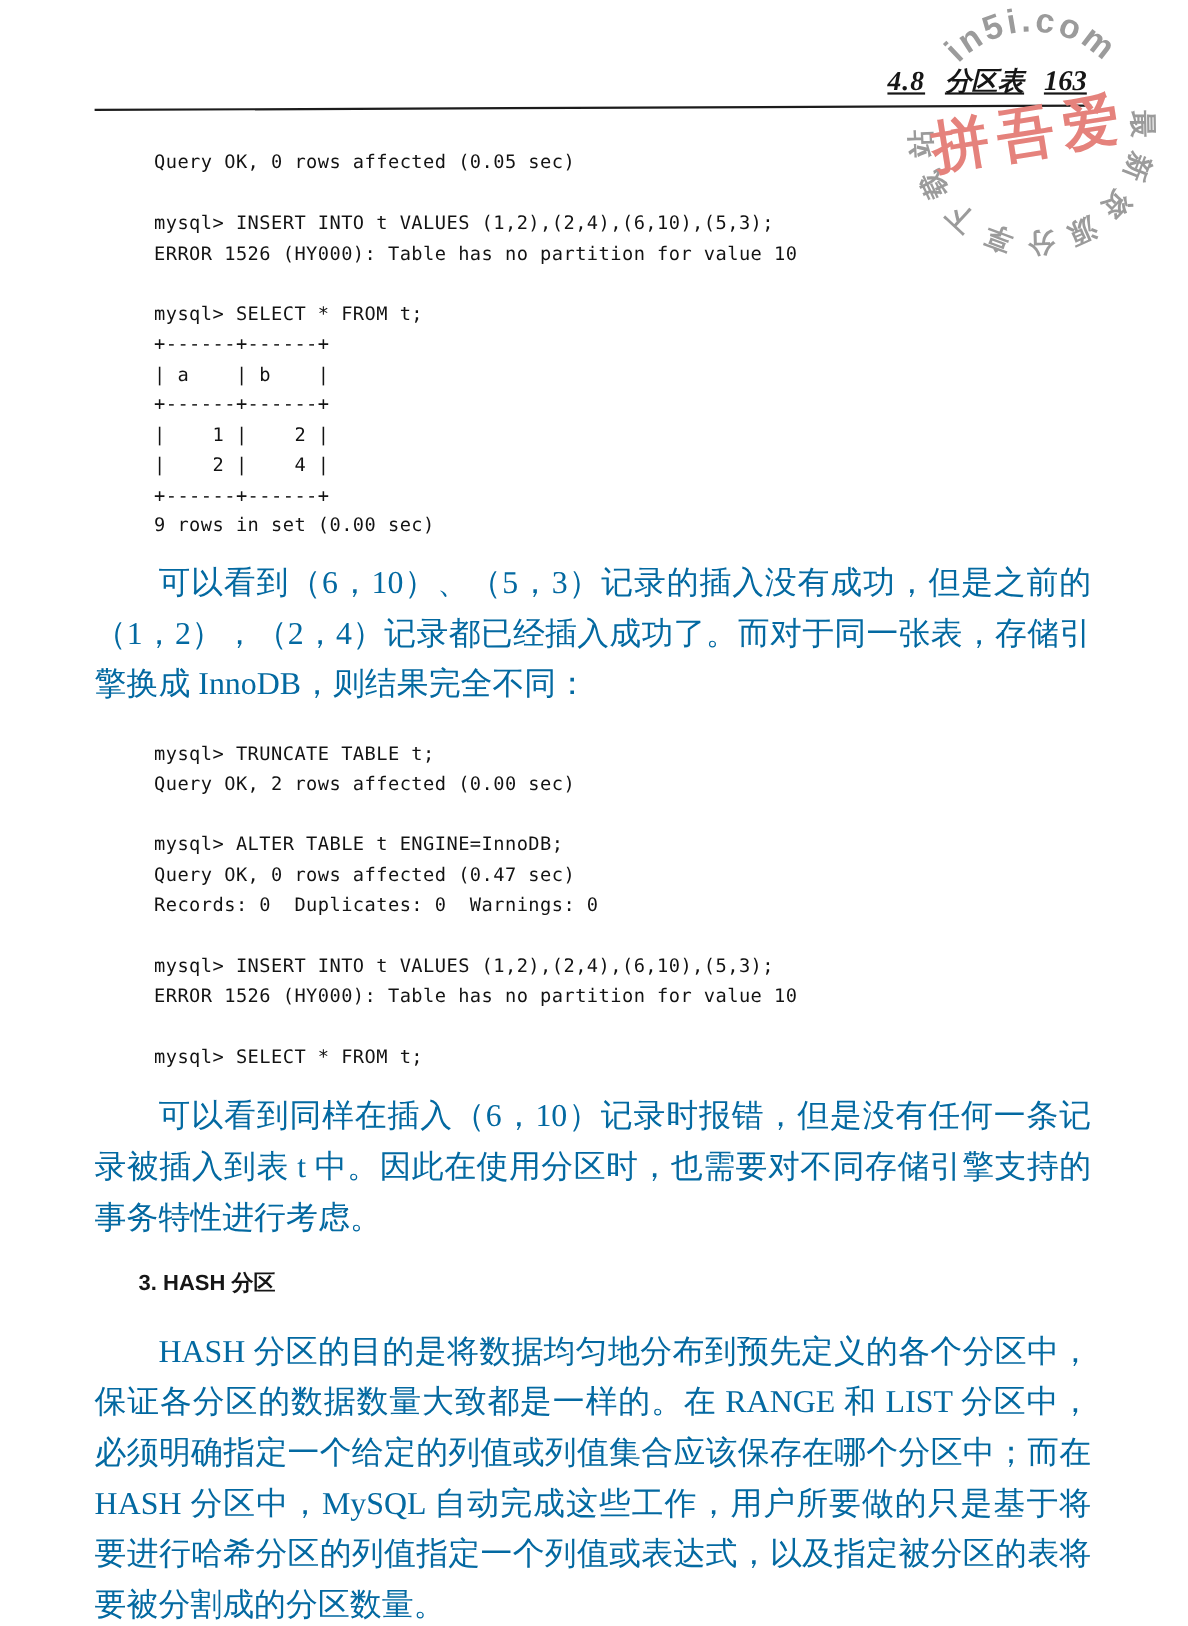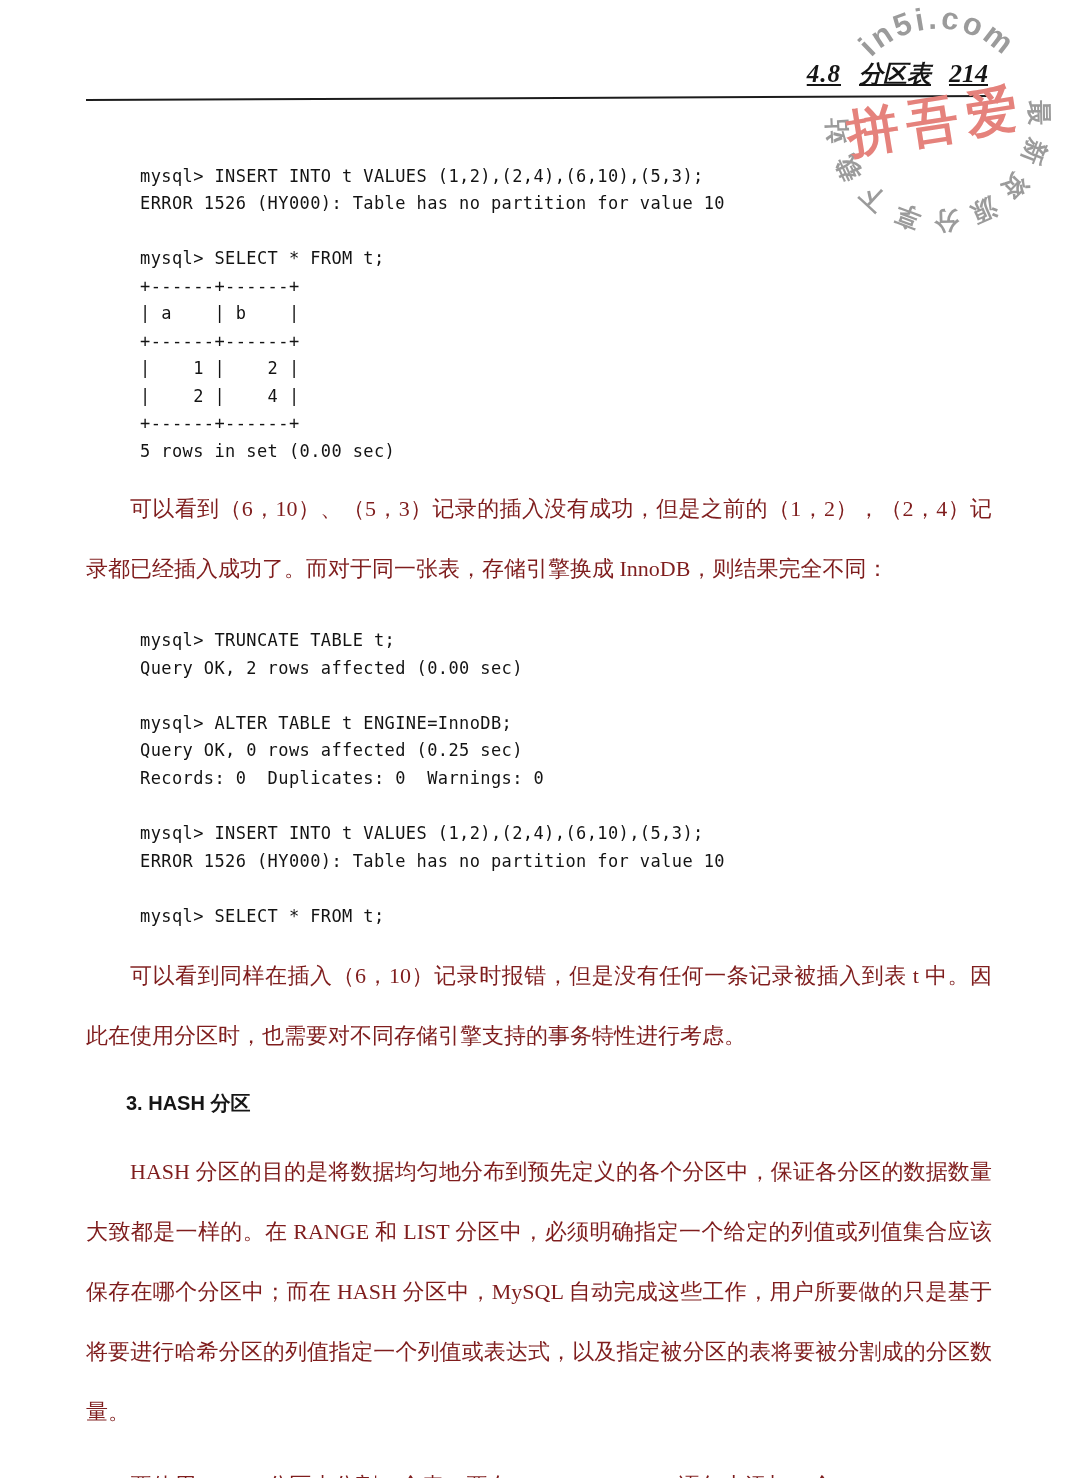--- a/index.html
+++ b/index.html
@@ -58,25 +58,25 @@
     min-height: 27.5px;
     line-height: 27.5px;
     letter-spacing: 0.4px;
   }
   .cb-1 { margin-top: 36px; }
   .cb-2 { margin-top: 28px; }
   .cb-3 { margin-top: 28px; }
   
   .para {
     margin: 14px 0 0 0;
-    font-size: 22px;
-    line-height: 60px;
+    font-size: 29px;
+    line-height: 46px;
     text-align: justify;
     text-indent: 2em;
-    color: #7f1d1d;
+    color: #0369a1;
   }
   .sub-heading {
     margin: 12px 0 0 0;
     font-size: 20px;
     line-height: 50px;
     font-weight: bold;
     text-indent: 2em;
     font-family: "Liberation Sans", "DejaVu Sans", sans-serif;
   }
   .p-after-code { margin-top: 16px; }
@@ -96,47 +96,48 @@
     </text>
     <text font-family="Liberation Sans, DejaVu Sans, sans-serif" font-size="25" font-weight="bold" fill="#9b9b9b" letter-spacing="11">
       <textPath href="#arcRing" startOffset="2%">最新资源分享下载站</textPath>
     </text>
     <text x="-2" y="18" text-anchor="middle" font-family="Liberation Serif, DejaVu Serif, serif" font-size="52" font-weight="bold" fill="#e5827c" letter-spacing="8" transform="rotate(-9)">拼吾爱</text>
   </svg>
 
   <div class="running-head">
     <span class="sec-no">4.8</span>
     <span class="sec-title">分区表</span>
-    <span class="page-no">214</span>
+    <span class="page-no">163</span>
   </div>
   <hr class="head-rule">
 
   <div class="code-block cb-1">
+    <div class="code-line">Query OK, 0 rows affected (0.05 sec)</div>
     <div class="code-line"></div>
     <div class="code-line">mysql&gt; INSERT INTO t VALUES (1,2),(2,4),(6,10),(5,3);</div>
     <div class="code-line">ERROR 1526 (HY000): Table has no partition for value 10</div>
     <div class="code-line"></div>
     <div class="code-line">mysql&gt; SELECT * FROM t;</div>
     <div class="code-line">+------+------+</div>
     <div class="code-line">| a    | b    |</div>
     <div class="code-line">+------+------+</div>
     <div class="code-line">|    1 |    2 |</div>
     <div class="code-line">|    2 |    4 |</div>
     <div class="code-line">+------+------+</div>
-    <div class="code-line">5 rows in set (0.00 sec)</div>
+    <div class="code-line">9 rows in set (0.00 sec)</div>
   </div>
 
   <p class="para">可以看到（6，10）、（5，3）记录的插入没有成功，但是之前的（1，2），（2，4）记录都已经插入成功了。而对于同一张表，存储引擎换成 InnoDB，则结果完全不同：</p>
 
   <div class="code-block cb-2">
     <div class="code-line">mysql&gt; TRUNCATE TABLE t;</div>
     <div class="code-line">Query OK, 2 rows affected (0.00 sec)</div>
     <div class="code-line"></div>
     <div class="code-line">mysql&gt; ALTER TABLE t ENGINE=InnoDB;</div>
-    <div class="code-line">Query OK, 0 rows affected (0.25 sec)</div>
+    <div class="code-line">Query OK, 0 rows affected (0.47 sec)</div>
     <div class="code-line">Records: 0  Duplicates: 0  Warnings: 0</div>
   </div>
 
   <div class="code-block cb-3">
     <div class="code-line">mysql&gt; INSERT INTO t VALUES (1,2),(2,4),(6,10),(5,3);</div>
     <div class="code-line">ERROR 1526 (HY000): Table has no partition for value 10</div>
     <div class="code-line"></div>
     <div class="code-line">mysql&gt; SELECT * FROM t;</div>
   </div>
 

